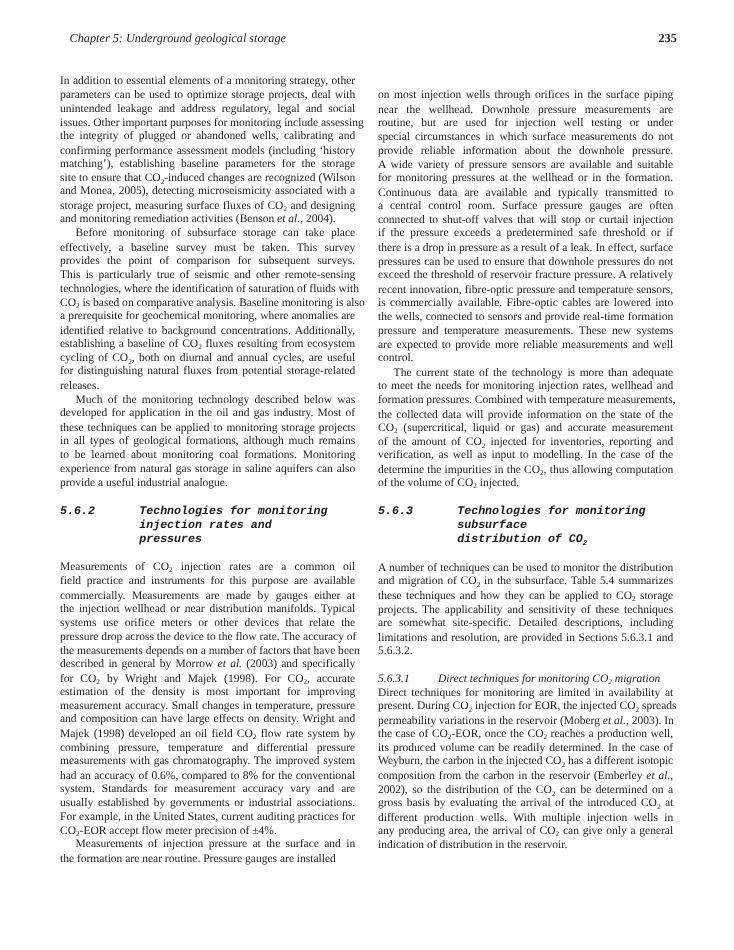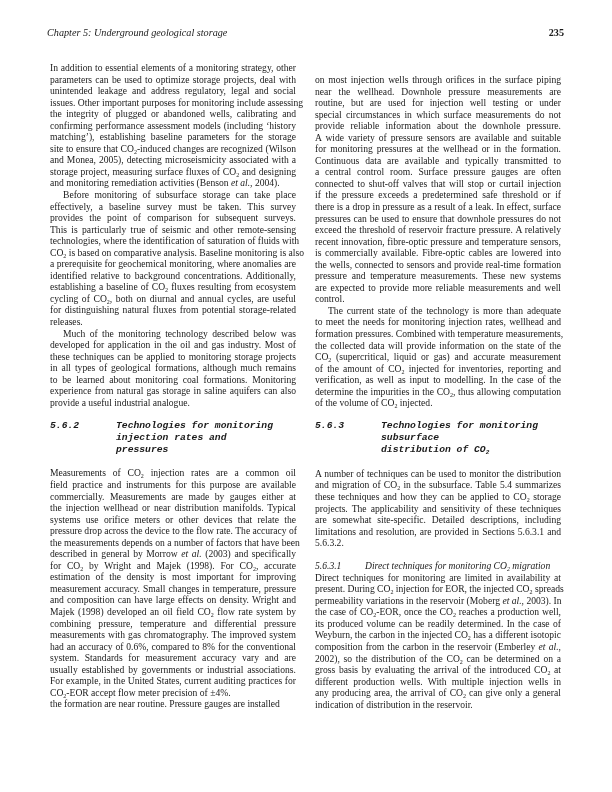--- a/index.html
+++ b/index.html
@@ -1,18 +1,18 @@
 <!DOCTYPE html>
 <html><head>
 <meta charset="utf-8">
 <style>
   html, body { margin: 0; padding: 0; background: #ffffff; }
   body { width: 612px; height: 792px; position: relative; overflow: hidden;
          font-family: "Liberation Serif", "DejaVu Serif", serif; color: #1a1a1a; }
-  .header { position: absolute; top: 27px; left: 47px; right: 48px; height: 14px;
+  .header { position: absolute; top: 27px; left: 58px; right: 48px; height: 14px;
             font-size: 10.2px; }
   .header .chap { position: absolute; left: 0; top: 0; font-style: italic; }
   .header .pnum { position: absolute; right: 0; top: 0; font-weight: bold; }
   .col { position: absolute; top: 62px; width: 246px; font-size: 9.6px; line-height: 11.55px; }
   .col.left { left: 50px; }
   .col.right { left: 315px; margin-top: 12px; }
   .line { white-space: nowrap; text-align: justify; text-align-last: justify; height: 11.55px; overflow: visible; }
   .line.last { text-align-last: left; }
   .line.indent { text-indent: 13px; }
   .gap { height: 11.5px; }
@@ -95,20 +95,21 @@
         <div class="line">Majek (1998) developed an oil field CO<sub>2</sub> flow rate system by</div>
         <div class="line">combining pressure, temperature and differential pressure</div>
         <div class="line">measurements with gas chromatography. The improved system</div>
         <div class="line">had an accuracy of 0.6%, compared to 8% for the conventional</div>
         <div class="line">system. Standards for measurement accuracy vary and are</div>
         <div class="line">usually established by governments or industrial associations.</div>
         <div class="line">For example, in the United States, current auditing practices for</div>
         <div class="line last">CO<sub>2</sub>-EOR accept flow meter precision of ±4%.</div>
       </div>
       <div>
+        <div class="line indent">Measurements of injection pressure at the surface and in</div>
         <div class="line last">the formation are near routine. Pressure gauges are installed</div>
       </div>
     </div>
 </div>
 
 <div class="col right">
   <div>
       <div>
         <div class="line">on most injection wells through orifices in the surface piping</div>
         <div class="line">near the wellhead. Downhole pressure measurements are</div>

